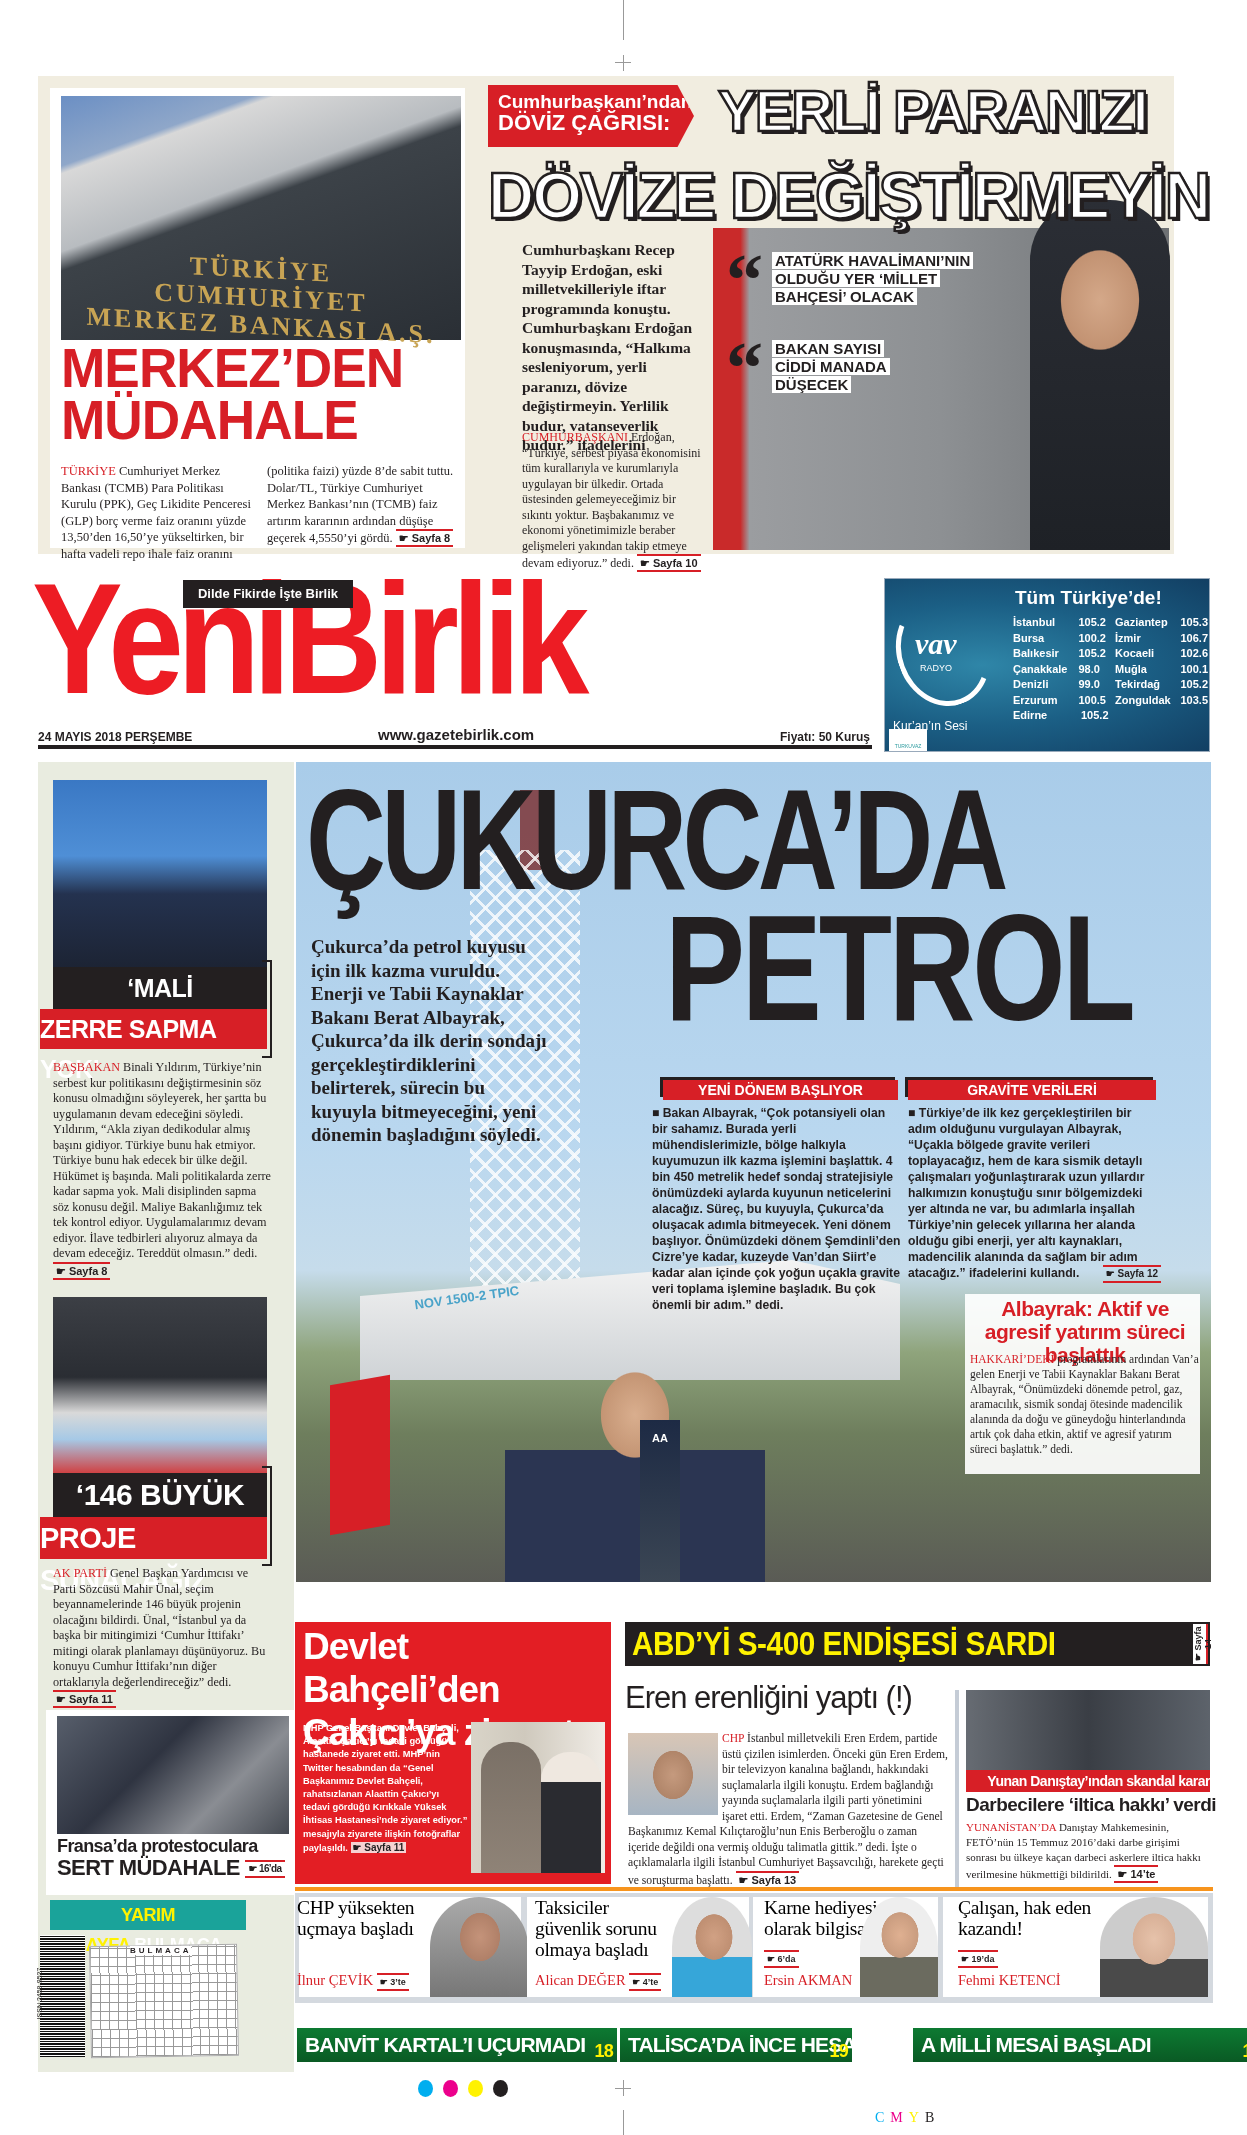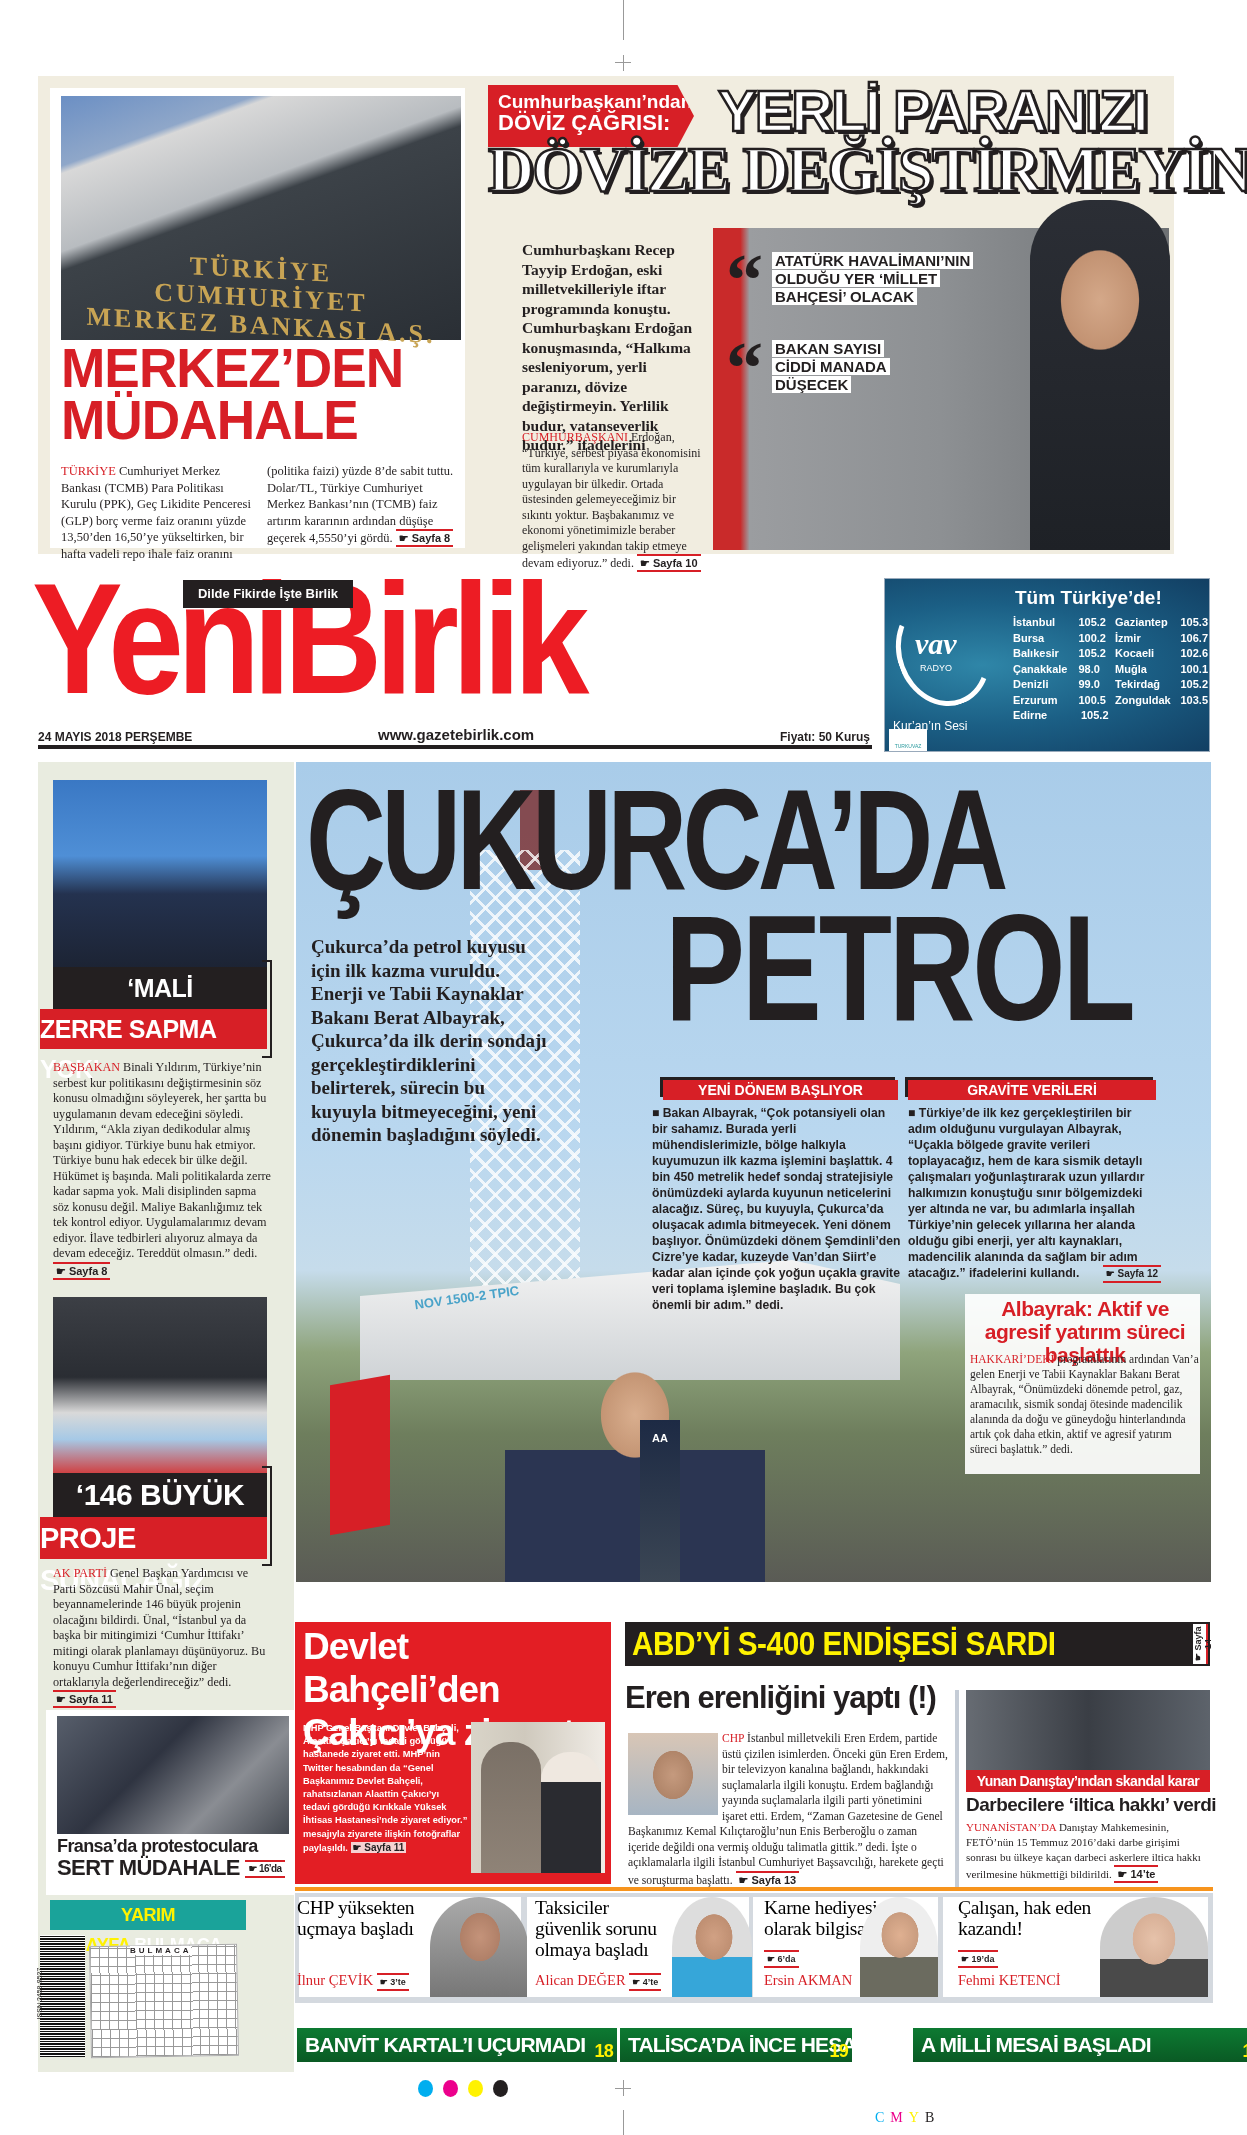--- a/index.html
+++ b/index.html
@@ -11,21 +11,21 @@
 
 #topband{left:38px;top:76px;width:1136px;height:478px;background:#f1ede0}
 #merkez-card{left:50px;top:88px;width:415px;height:460px;background:#fff}
 #merkez-photo{left:61px;top:96px;width:400px;height:244px;background:linear-gradient(160deg,#6b8fc4 0%,#8fa7c9 18%,#d8d8d8 20%,#b8bcc0 40%,#3c4248 45%,#2a2f35 100%)}
 #merkez-photo .plate{position:absolute;left:20px;top:160px;width:360px;text-align:center;color:#c8a454;font-family:"Liberation Serif",serif;font-weight:bold;font-size:26px;letter-spacing:3px;line-height:28px;transform:skewY(3deg)}
 #merkez-head{left:61px;top:342px;width:400px;color:#d71f26;font-family:"Liberation Sans",sans-serif;font-weight:900;font-size:56px;line-height:52px;letter-spacing:-1px;transform:scaleX(0.95);transform-origin:left}
 #merkez-body{left:61px;top:463px;width:400px;font-size:12.5px;line-height:16.5px;column-count:2;column-gap:12px}
 
 #doviz-tag{left:488px;top:85px;width:206px;height:62px;background:#d71f26;color:#fff;font-family:"Liberation Sans",sans-serif;font-weight:bold;font-size:19px;line-height:21px;padding:6px 10px;clip-path:polygon(0 0,92% 0,100% 50%,92% 100%,0 100%)}
 #yerli-head{left:718px;top:80px;width:460px;font-family:"Liberation Sans",sans-serif;font-weight:900;font-size:58px;line-height:62px;color:#fff;-webkit-text-stroke:2.5px #231f20;text-shadow:3px 3px 0 #231f20;letter-spacing:-2px;white-space:nowrap}
-#doviz-head{left:488px;top:137px;width:700px;font-family:Liberation Serif, serif;font-weight:900;font-size:64px;line-height:66px;color:#fff;-webkit-text-stroke:2.5px #231f20;text-shadow:3px 3px 0 #231f20;letter-spacing:-2px;white-space:nowrap}
+#doviz-head{left:488px;top:163px;width:700px;font-family:Liberation Sans, sans-serif;font-weight:900;font-size:64px;line-height:66px;color:#fff;-webkit-text-stroke:2.5px #231f20;text-shadow:3px 3px 0 #231f20;letter-spacing:-2px;white-space:nowrap}
 #erd-photo{left:713px;top:228px;width:456px;height:322px;background:linear-gradient(90deg,#c92a2a 0%,#c92a2a 6%,#9b9da0 8%,#8d9093 50%,#6e7174 100%)}
 #erd-face{left:1030px;top:200px;width:140px;height:350px;background:radial-gradient(ellipse 55px 70px at 70px 100px,#d4a889 0%,#c29272 70%,transparent 72%),linear-gradient(#2b2e35,#1e2126);border-radius:60px 60px 0 0}
 .quote{position:absolute;font-family:"Liberation Sans",sans-serif;font-weight:bold;font-size:15px;line-height:18px;color:#231f20}
 .quote span{background:#fff;padding:0 3px;box-decoration-break:clone;-webkit-box-decoration-break:clone}
 .qmark{position:absolute;font-family:"Liberation Serif",serif;font-weight:900;font-size:74px;line-height:60px;color:#231f20}
 #erd-lead{left:522px;top:240px;width:186px;font-family:"Liberation Serif",serif;font-weight:bold;font-size:15.5px;line-height:19.5px}
 #erd-body{left:522px;top:430px;width:186px;font-size:12px;line-height:15.5px}
 
 #slogan{left:183px;top:580px;width:170px;height:28px;background:#231f20;color:#fff;font-family:"Liberation Sans",sans-serif;font-weight:bold;font-size:13px;text-align:center;line-height:28px;z-index:2}
 #logo{left:32px;top:548px;width:840px;font-family:"Liberation Sans",sans-serif;font-weight:900;font-size:158px;line-height:180px;color:#ed1c24;letter-spacing:-8px;transform:scaleX(0.86);transform-origin:left;white-space:nowrap}
@@ -68,27 +68,27 @@
 #albay-head{left:970px;top:1297px;width:230px;color:#d71f26;font-family:"Liberation Sans",sans-serif;font-weight:900;font-size:21px;line-height:23px;text-align:center;letter-spacing:-0.5px}
 #albay-body{left:970px;top:1352px;width:232px;font-size:11.5px;line-height:15px}
 
 #bahceli{left:295px;top:1622px;width:316px;height:262px;background:#e31e24}
 #bahceli-head{left:303px;top:1625px;width:305px;color:#fff;font-family:"Liberation Sans",sans-serif;font-weight:900;font-size:37px;line-height:43px;letter-spacing:-1px}
 #bahceli-text{left:303px;top:1722px;width:165px;color:#fff;font-family:"Liberation Sans",sans-serif;font-weight:bold;font-size:9.3px;line-height:13.2px}
 #bahceli-photo{left:471px;top:1722px;width:134px;height:151px;background:linear-gradient(90deg,#d9d4c8 0%,#cfc9bd 40%,#f0ece6 100%)}
 #s400{left:625px;top:1622px;width:585px;height:44px;background:#231f20}
 #s400-text{left:632px;top:1622px;width:560px;color:#fff200;font-family:"Liberation Sans",sans-serif;font-weight:900;font-size:33px;line-height:44px;letter-spacing:-0.5px;white-space:nowrap;transform:scaleX(0.9);transform-origin:left}
 #s400-sayfa{left:1193px;top:1624px;width:15px;height:40px;background:#fff;color:#231f20;font-family:"Liberation Sans",sans-serif;font-size:9px;font-weight:bold;writing-mode:vertical-rl;transform:rotate(180deg);text-align:center;border-left:2px solid #d71f26}
-#eren-head{left:625px;top:1680px;font-family:"Liberation Sans",sans-serif;font-weight:bold;font-size:31px;letter-spacing:-1px;line-height:36px}
+#eren-head{left:625px;top:1680px;font-family:"Liberation Sans",sans-serif;font-weight:normal;font-size:31px;letter-spacing:-1px;line-height:36px}
 #eren-photo{left:628px;top:1733px;width:90px;height:82px;background:radial-gradient(ellipse 28px 34px at 45px 42px,#c59a7e 0,#b08569 70%,transparent 72%),linear-gradient(#d8c6b6,#a7b5c3)}
 #eren-body{left:628px;top:1731px;width:320px;font-size:11.6px;line-height:15.5px}
 #eren-body .float{float:left;width:94px;height:84px}
 #eren-sep{left:955px;top:1690px;width:4px;height:200px;background:#c5ccd6}
 #yunan-photo{left:966px;top:1690px;width:244px;height:80px;background:linear-gradient(90deg,#676c73,#3a3e45 50%,#5d636b)}
-#yunan-bar{left:966px;top:1770px;width:244px;height:22px;background:#d71f26;color:#fff;font-family:"Liberation Sans",sans-serif;font-weight:bold;font-size:14px;line-height:22px;text-align:center;letter-spacing:-0.5px}
+#yunan-bar{left:966px;top:1770px;width:244px;height:22px;background:#d71f26;color:#fff;font-family:"Liberation Sans",sans-serif;font-weight:bold;font-size:14px;line-height:22px;text-align:right;letter-spacing:-0.5px}
 #yunan-head{left:966px;top:1794px;font-family:"Liberation Sans",sans-serif;font-weight:bold;font-size:19px;letter-spacing:-0.5px}
 #yunan-body{left:966px;top:1820px;width:244px;font-size:11px;line-height:15px}
 
 #fransa-card{left:46px;top:1710px;width:252px;height:185px;background:#fff}
 #fransa-photo{left:57px;top:1716px;width:232px;height:118px;background:linear-gradient(135deg,#575e6b 0%,#2f3441 40%,#8a8d93 70%,#444951 100%)}
 #fransa-head{left:57px;top:1836px;width:236px;font-family:"Liberation Sans",sans-serif;font-weight:900;font-size:18px;line-height:20px;letter-spacing:-0.6px}
 #bulmaca-bar{left:50px;top:1900px;width:196px;height:30px;background:#1aa39a;color:#fff200;font-family:"Liberation Sans",sans-serif;font-weight:900;font-size:18px;line-height:30px;text-align:center;letter-spacing:-0.5px}
 #bulmaca-bar span{color:#fff;margin-left:4px}
 #bulmaca-img{left:90px;top:1945px;width:148px;height:112px;background:#fff;border:1px solid #aaa;transform:rotate(-1deg);background-image:repeating-linear-gradient(0deg,#999 0 1px,transparent 1px 9px),repeating-linear-gradient(90deg,#999 0 1px,transparent 1px 9px)}
 #bulmaca-title{left:130px;top:1946px;font-family:"Liberation Sans",sans-serif;font-size:8px;font-weight:bold;letter-spacing:3px;background:#fff}

